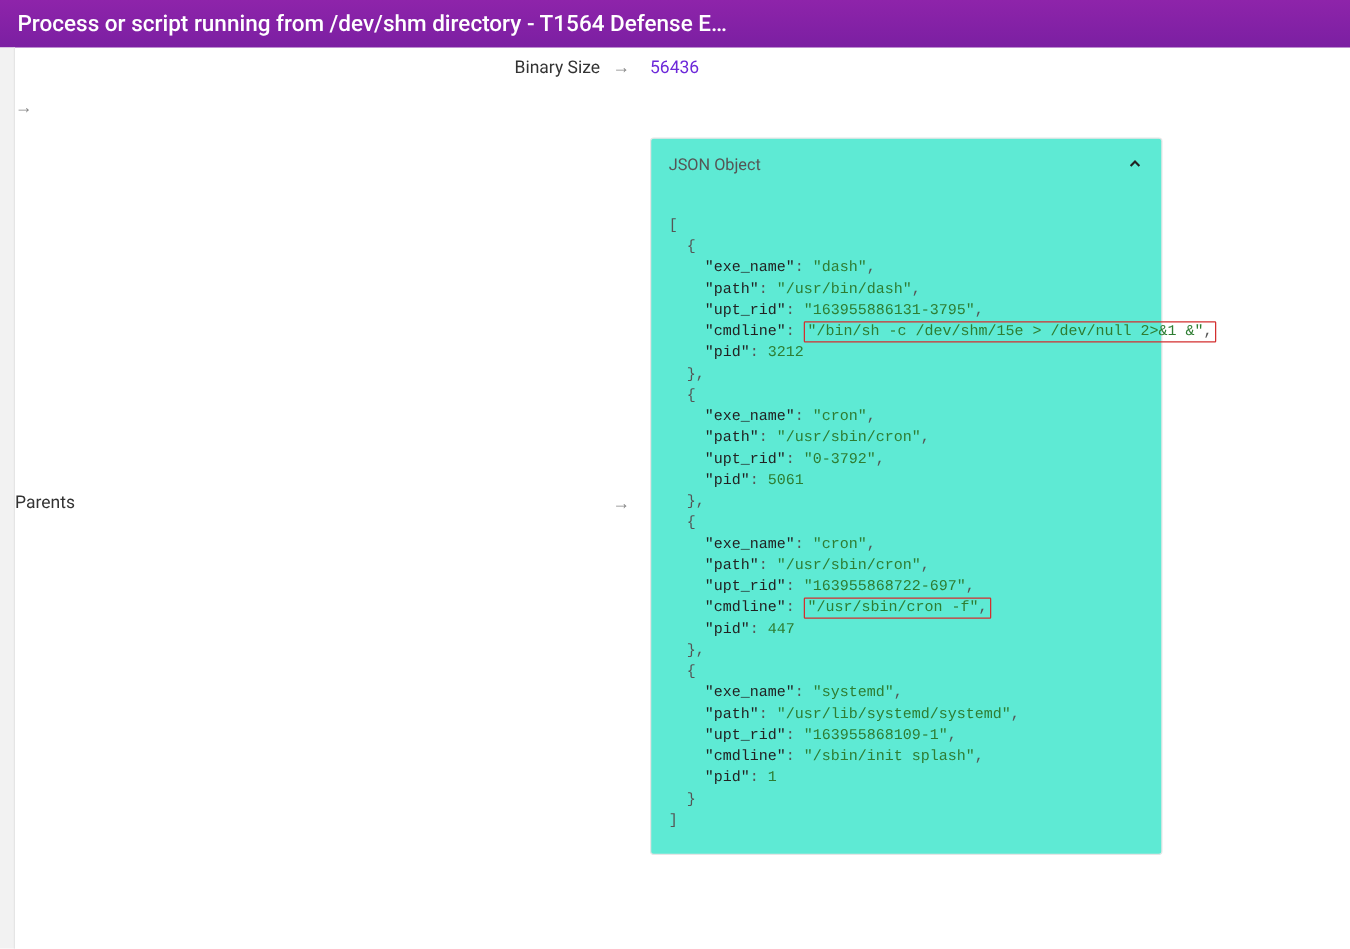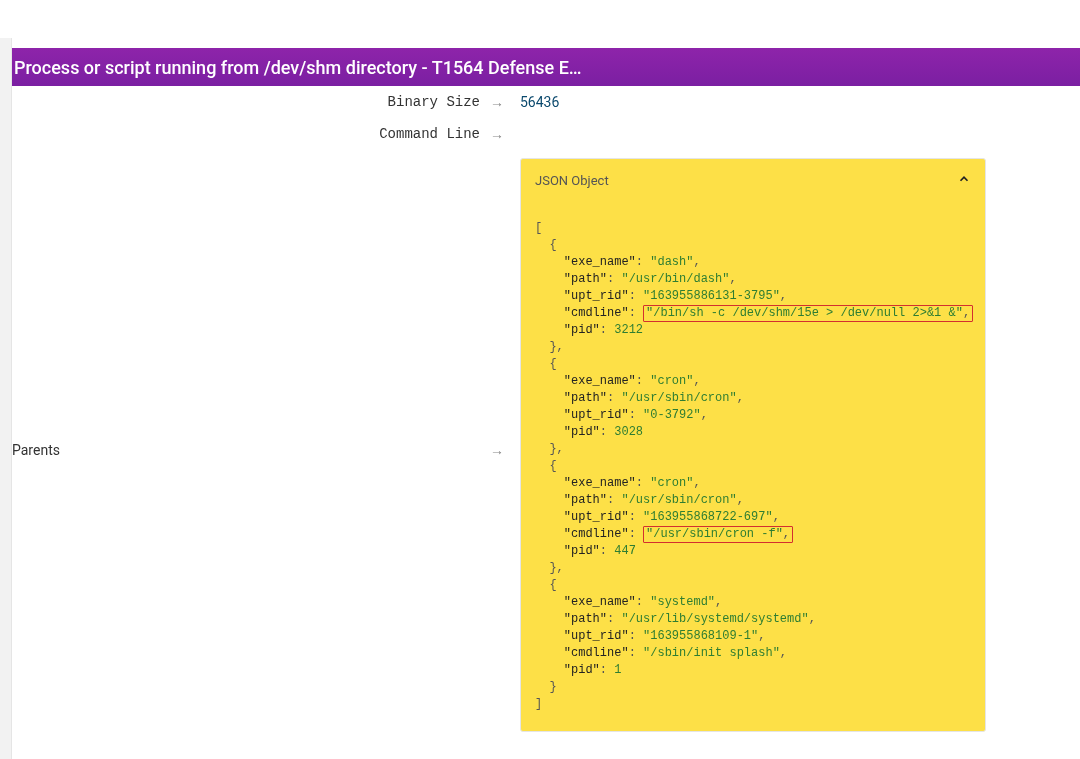--- a/index.html
+++ b/index.html
@@ -15,21 +15,20 @@
     .header-bar {
       background: #7b1fa2;
       background: linear-gradient(to bottom, #8e24aa, #7b1fa2);
       color: #fff;
       padding: 8px 14px;
       font-size: 18px;
       font-weight: 500;
       height: 38px;
       display: flex;
       align-items: center;
-      margin-top: 48px;
     }
     .content-area {
       padding: 0;
       position: relative;
     }
     .left-strip {
       position: absolute;
       left: 0;
       top: 38px;
       bottom: 0;
@@ -46,32 +45,31 @@
       gap: 0;
       padding: 2px 0;
     }
     .label-col {
       width: 478px;
       text-align: right;
       padding-right: 10px;
       color: #333;
       font-size: 14px;
       line-height: 28px;
-      font-family: Liberation Mono, monospace;
     }
     .arrow-col {
       width: 30px;
       text-align: left;
       color: #888;
       font-size: 14px;
       line-height: 28px;
     }
     .value-col {
       flex: 1;
-      color: #0c4a6e;
+      color: #6d28d9;
       font-size: 14px;
       line-height: 28px;
     }
     .parents-label-col {
       width: 478px;
       padding-right: 10px;
       padding-top: 290px;
       color: #333;
       font-size: 14px;
     }
@@ -81,24 +79,24 @@
       text-align: left;
       color: #888;
       font-size: 14px;
     }
     .json-panel-wrapper {
       flex: 1;
       position: relative;
       padding-top: 6px;
     }
     .json-panel {
-      background: #fde047;
+      background: #5eead4;
       border: 1px solid #e5e5e5;
       border-radius: 3px;
-      width: 466px;
+      width: 410px;
       position: relative;
     }
     .json-panel-header {
       display: flex;
       justify-content: space-between;
       align-items: center;
       padding: 12px 14px 30px 14px;
       font-size: 13px;
       color: #555;
     }
@@ -140,21 +138,20 @@
 <div class="content-area">
   <div class="detail-rows">
 
     <div class="detail-row">
       <div class="label-col">Binary Size</div>
       <div class="arrow-col">→</div>
       <div class="value-col">56436</div>
     </div>
 
     <div class="detail-row">
-      <div class="label-col">Command Line</div>
       <div class="arrow-col">→</div>
     </div>
 
     <div class="detail-row">
       <div class="parents-label-col">Parents</div>
       <div class="parents-arrow-col">→</div>
 
       <div class="json-panel-wrapper">
         <div class="json-panel">
           <div class="json-panel-header">
@@ -170,21 +167,21 @@
     <span class="k">"exe_name"</span><span class="punct">:</span> <span class="s">"dash"</span><span class="punct">,</span>
     <span class="k">"path"</span><span class="punct">:</span> <span class="s">"/usr/bin/dash"</span><span class="punct">,</span>
     <span class="k">"upt_rid"</span><span class="punct">:</span> <span class="s">"163955886131-3795"</span><span class="punct">,</span>
     <span class="k">"cmdline"</span><span class="punct">:</span> <span class="hl"><span class="s">"/bin/sh -c /dev/shm/15e &gt; /dev/null 2&gt;&amp;1 &amp;"</span><span class="punct">,</span></span>
     <span class="k">"pid"</span><span class="punct">:</span> <span class="n">3212</span>
   <span class="punct">},</span>
   <span class="punct">{</span>
     <span class="k">"exe_name"</span><span class="punct">:</span> <span class="s">"cron"</span><span class="punct">,</span>
     <span class="k">"path"</span><span class="punct">:</span> <span class="s">"/usr/sbin/cron"</span><span class="punct">,</span>
     <span class="k">"upt_rid"</span><span class="punct">:</span> <span class="s">"0-3792"</span><span class="punct">,</span>
-    <span class="k">"pid"</span><span class="punct">:</span> <span class="n">3028</span>
+    <span class="k">"pid"</span><span class="punct">:</span> <span class="n">5061</span>
   <span class="punct">},</span>
   <span class="punct">{</span>
     <span class="k">"exe_name"</span><span class="punct">:</span> <span class="s">"cron"</span><span class="punct">,</span>
     <span class="k">"path"</span><span class="punct">:</span> <span class="s">"/usr/sbin/cron"</span><span class="punct">,</span>
     <span class="k">"upt_rid"</span><span class="punct">:</span> <span class="s">"163955868722-697"</span><span class="punct">,</span>
     <span class="k">"cmdline"</span><span class="punct">:</span> <span class="hl"><span class="s">"/usr/sbin/cron -f"</span><span class="punct">,</span></span>
     <span class="k">"pid"</span><span class="punct">:</span> <span class="n">447</span>
   <span class="punct">},</span>
   <span class="punct">{</span>
     <span class="k">"exe_name"</span><span class="punct">:</span> <span class="s">"systemd"</span><span class="punct">,</span>

